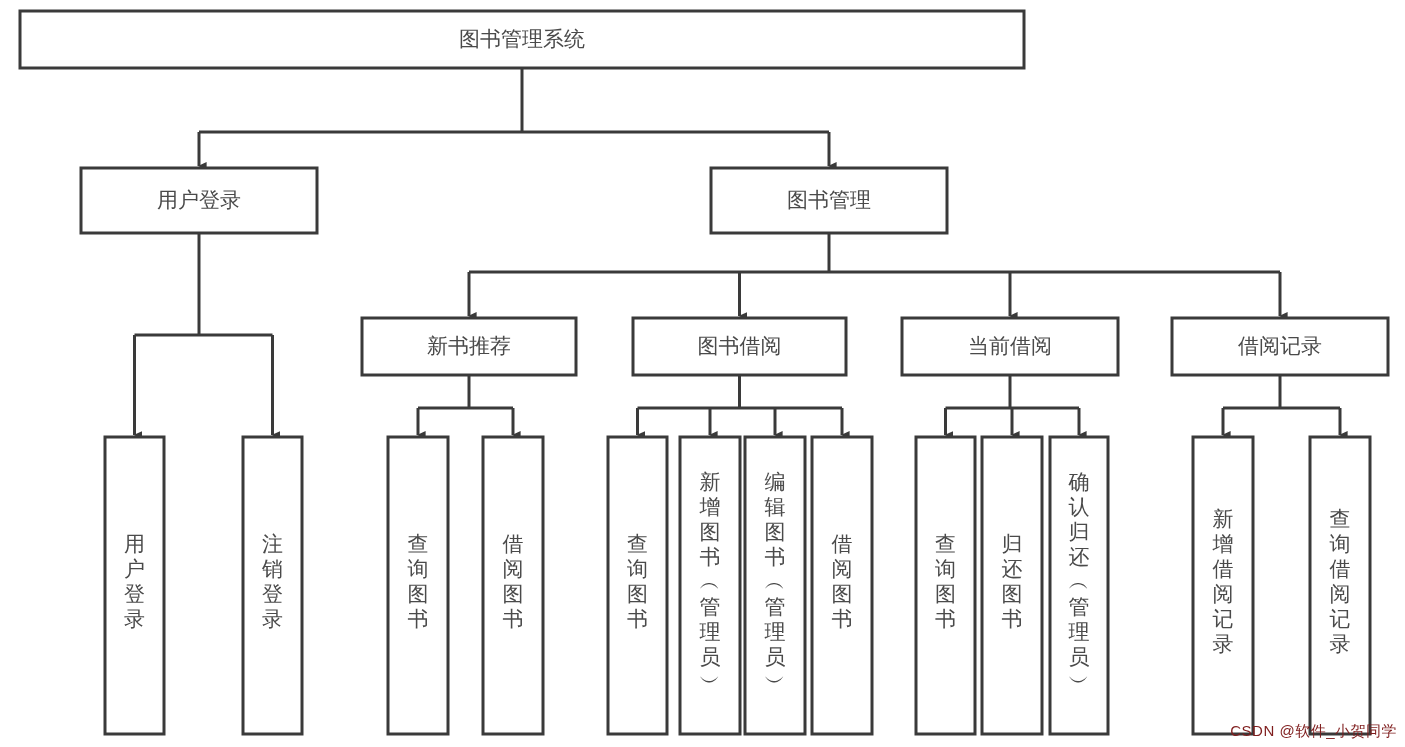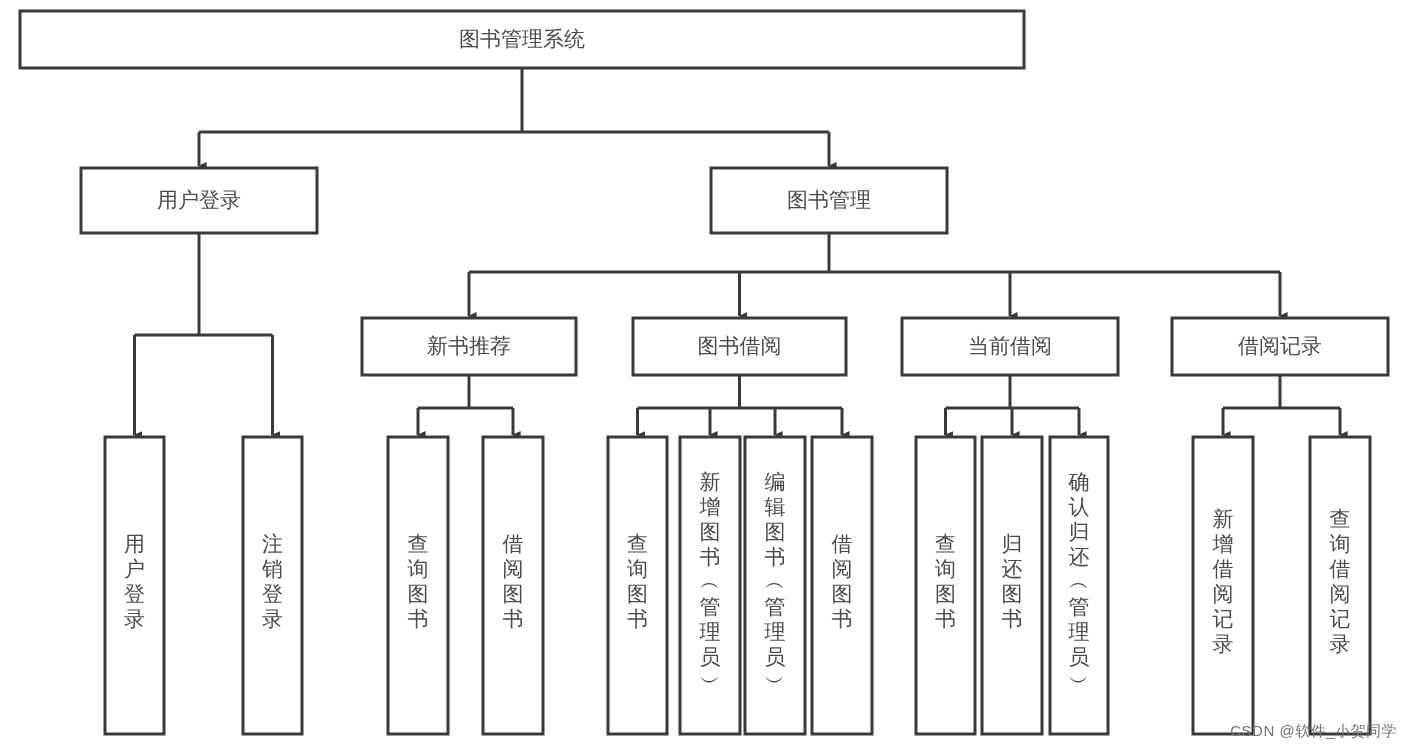--- a/index.html
+++ b/index.html
@@ -7,21 +7,21 @@
        font-family:"Liberation Sans","DejaVu Sans",sans-serif;}
   #stage{position:relative;width:1405px;height:747px;background:#fff;}
   svg#diagram{position:absolute;inset:0;width:1405px;height:747px;display:block;}
   .node-rect{fill:#ffffff;stroke:#3a3a3a;stroke-width:3;}
   .edge{stroke:#3a3a3a;stroke-width:3;fill:none;}
   .node-label{fill:#4a4a4a;font-family:"Liberation Sans","DejaVu Sans",sans-serif;
               font-size:21px;text-anchor:middle;dominant-baseline:middle;}
   .leaf-label{fill:#4a4a4a;font-family:"Liberation Sans","DejaVu Sans",sans-serif;
               font-size:21px;}
   .leaf-char{text-anchor:middle;}
-  .watermark{position:absolute;right:8px;bottom:6px;color:#737373;font-size:15px;
+  .watermark{position:absolute;right:8px;bottom:6px;color:#7f1d1d;font-size:15px;
              font-family:"Liberation Sans","DejaVu Sans",sans-serif;white-space:nowrap;
              letter-spacing:.5px;}
 </style>
 </head>
 <body>
 
 <div id="stage">
 
   <svg id="diagram" viewBox="0 0 1405 747">
     <defs>

